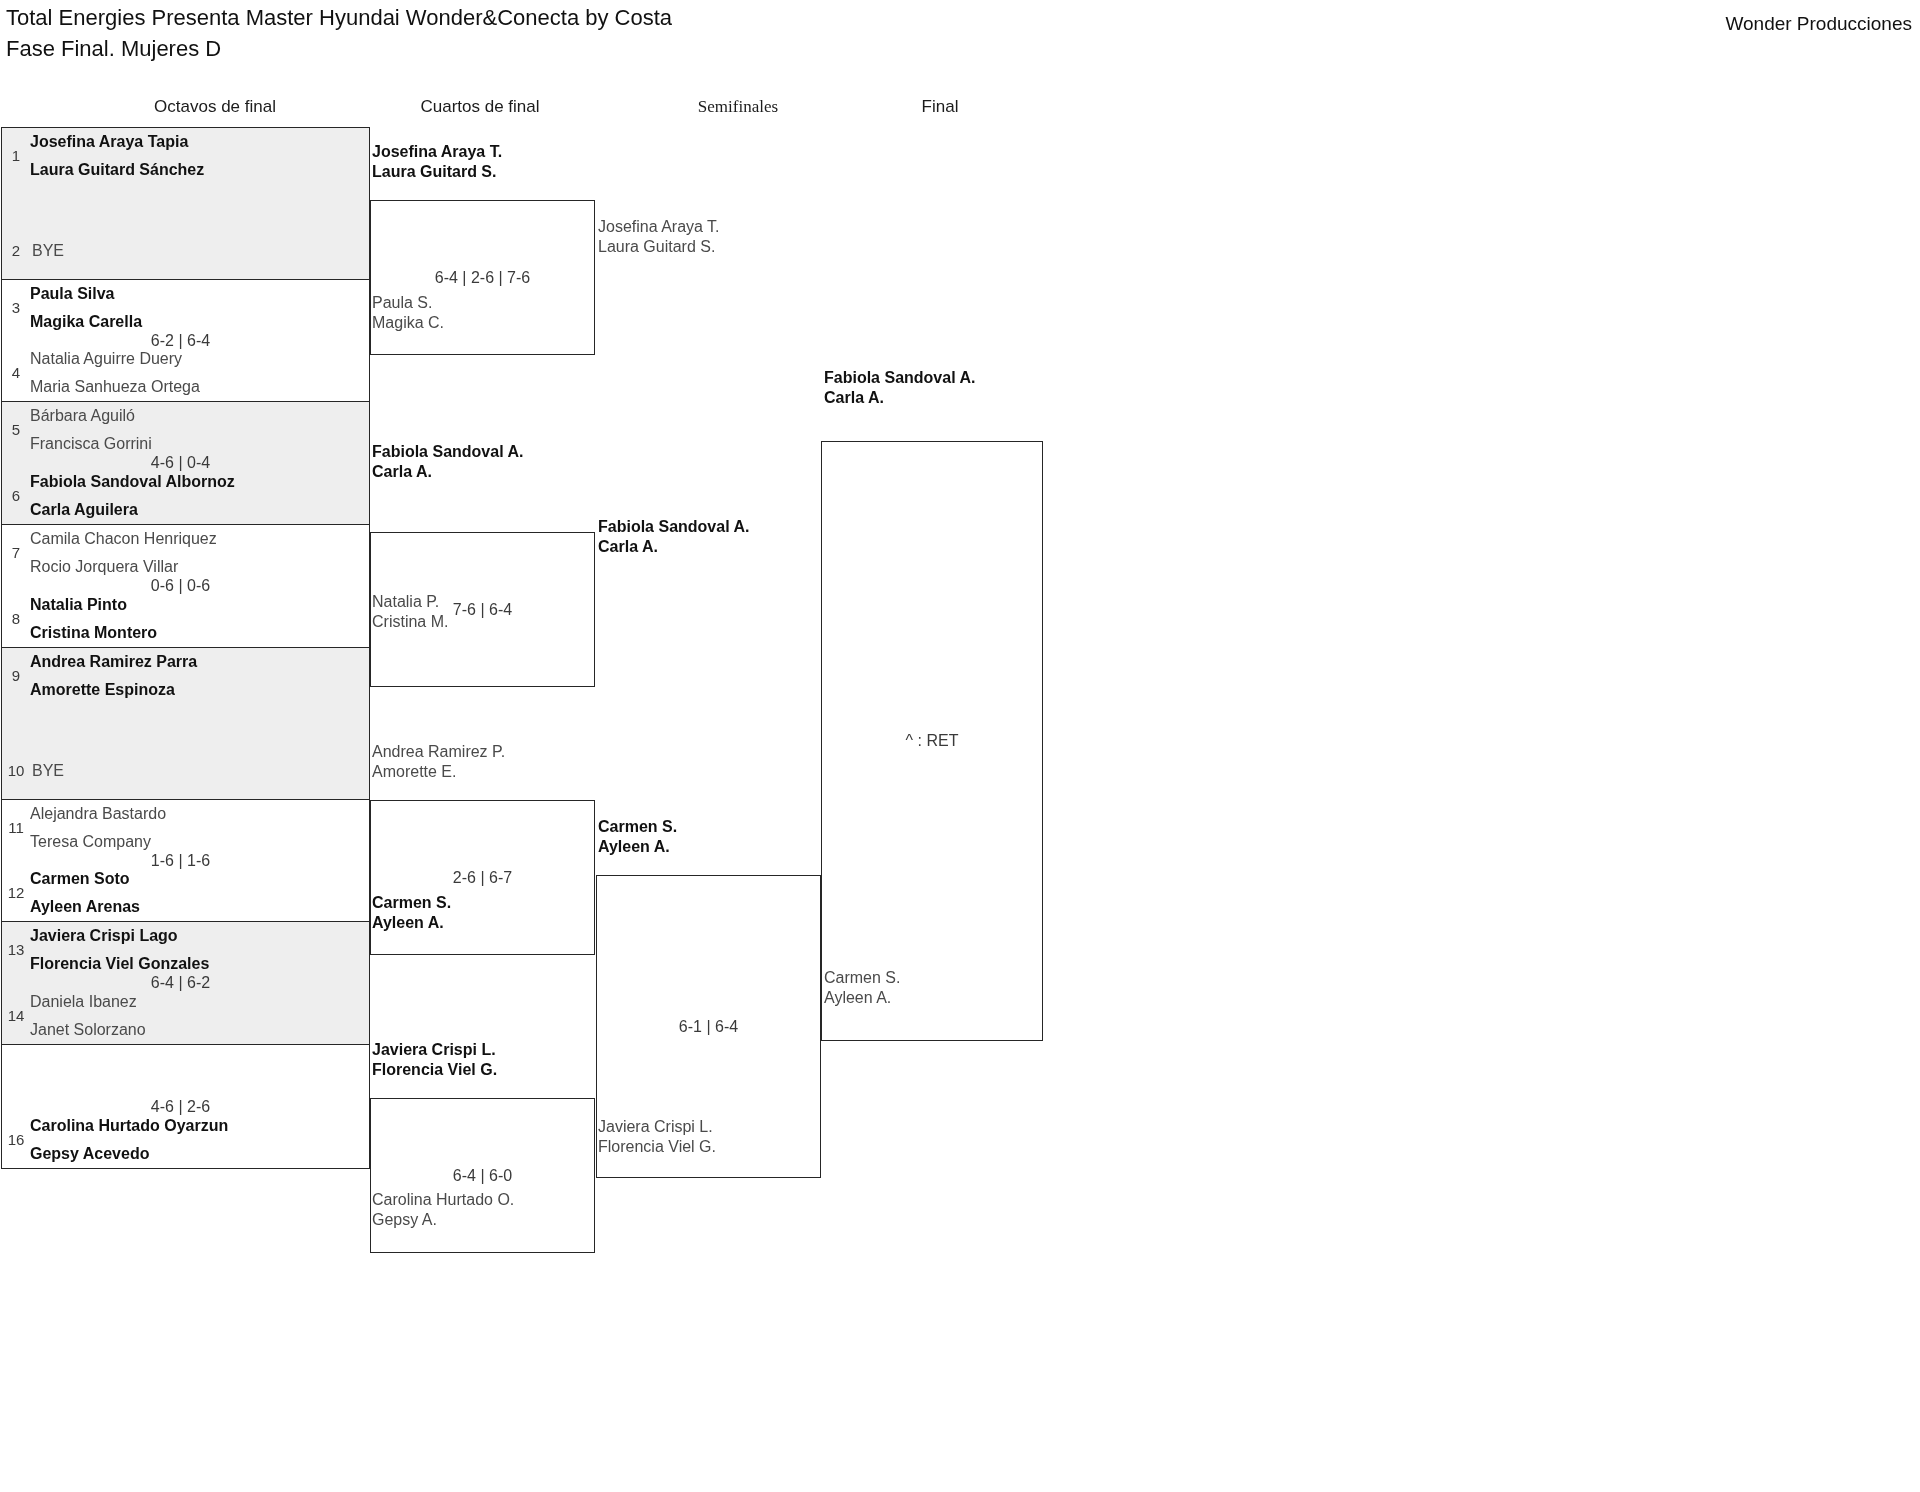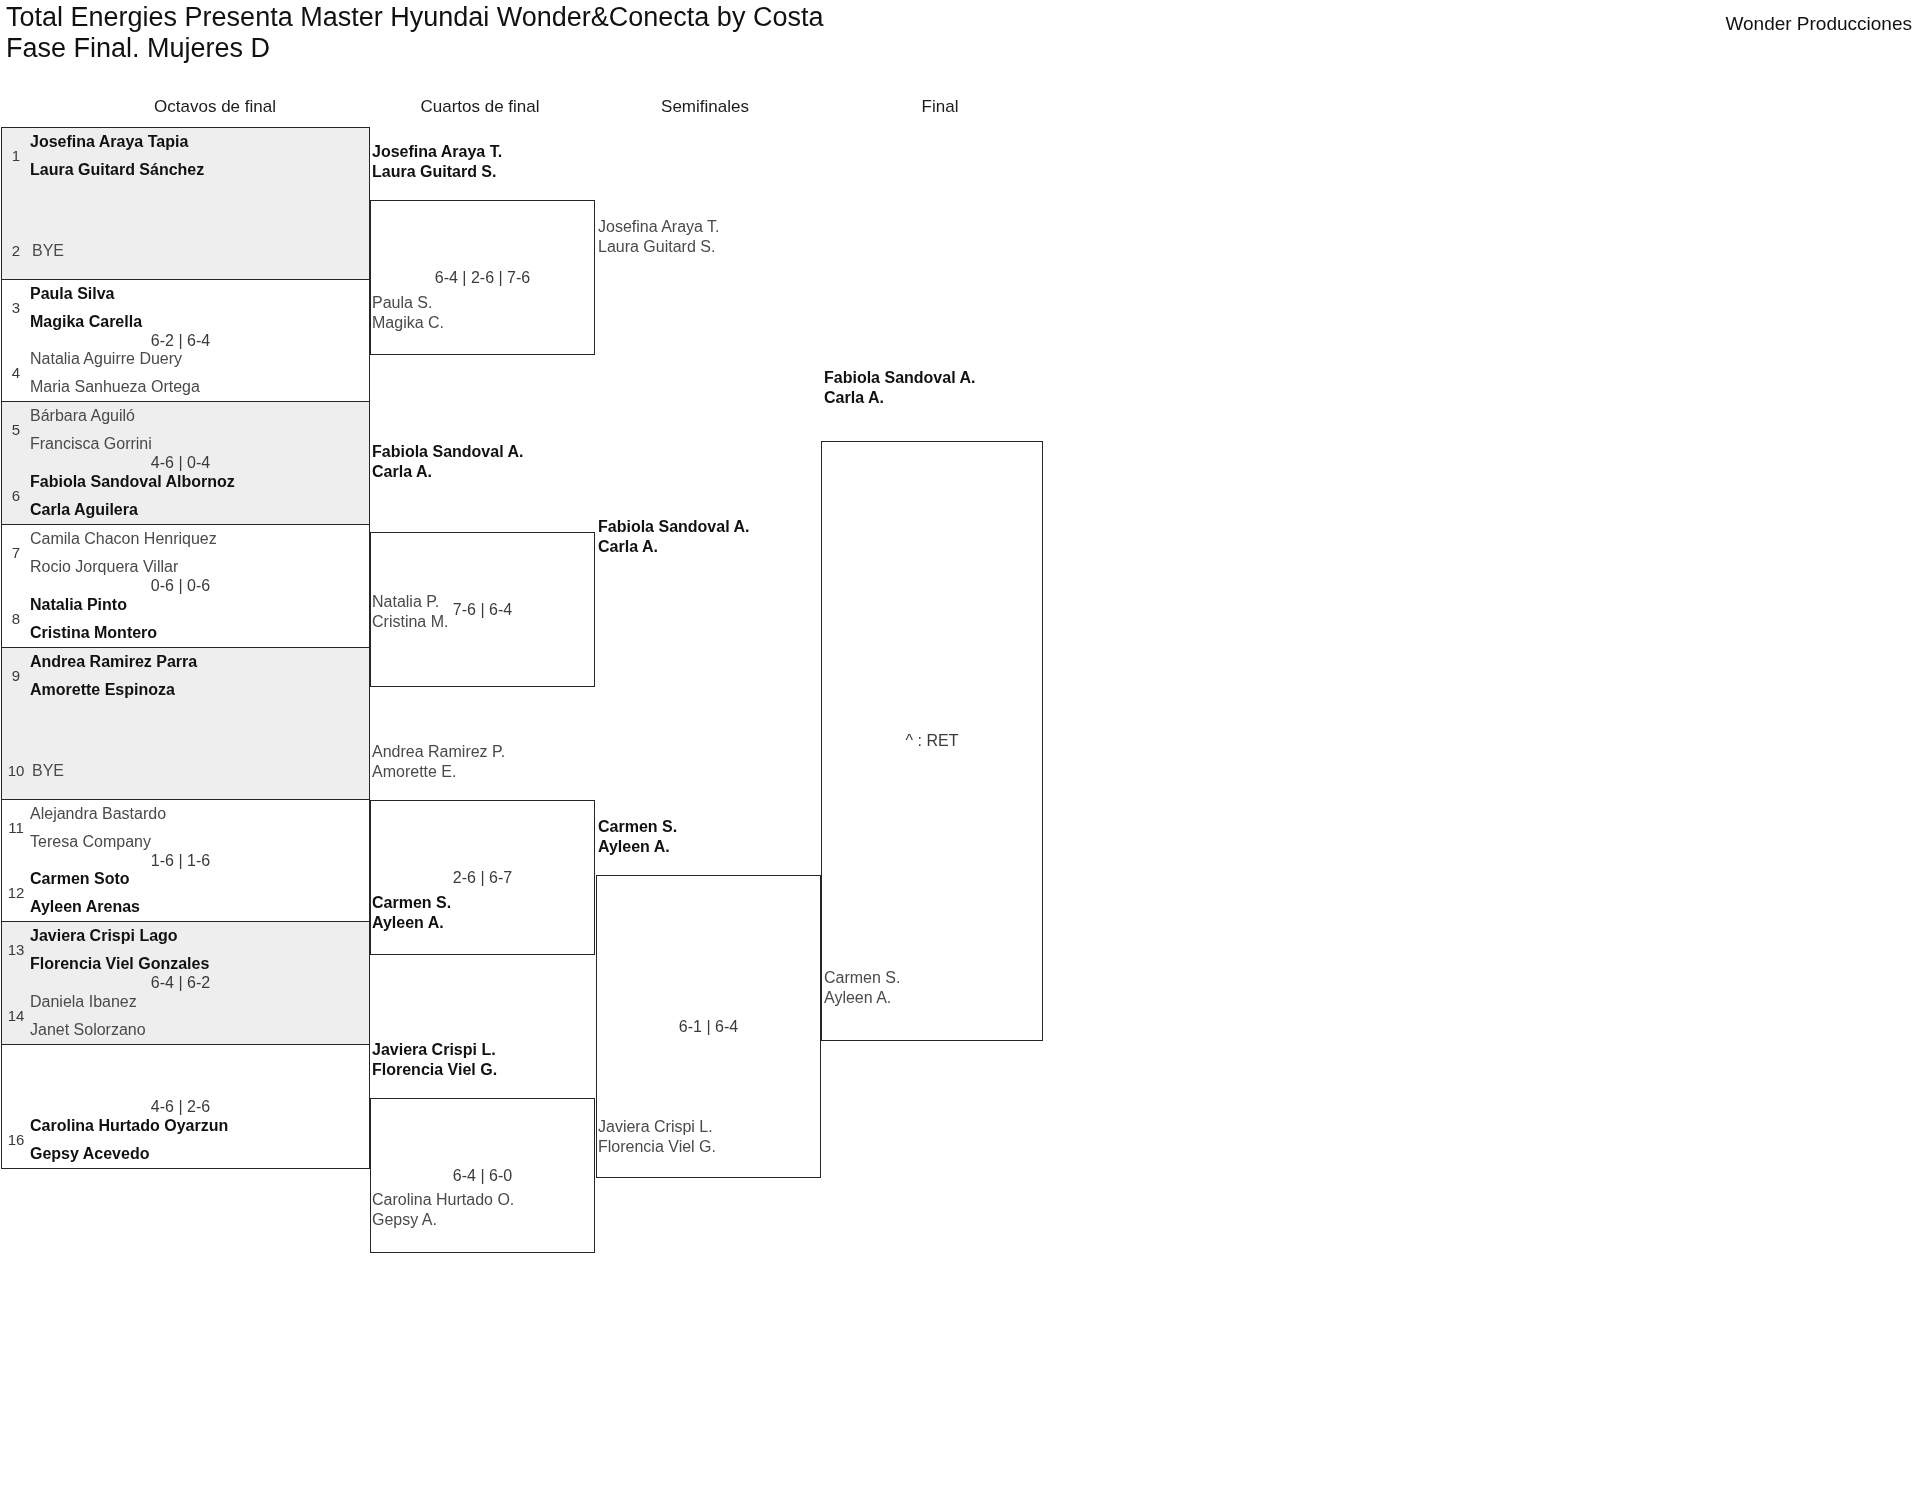--- a/index.html
+++ b/index.html
@@ -20,21 +20,21 @@
     overflow: hidden;
     background: #ffffff;
   }
 
   
   .title {
     position: absolute;
     left: 6px;
     top: 2px;
     width: 1000px;
-    font-size: 27px;
+    font-size: 22px;
     line-height: 31px;
     font-weight: 400;
     color: #111111;
     white-space: pre-line;
   }
   .org {
     position: absolute;
     right: 8px;
     top: 12px;
     font-size: 19px;
@@ -155,21 +155,21 @@
 <body>
 
 <div id="page">
 
   <div class="title">Total Energies Presenta Master Hyundai Wonder&amp;Conecta by Costa
 Fase Final. Mujeres D</div>
   <div class="org">Wonder Producciones</div>
 
   <div class="round-header" style="left:60px;width:310px;">Octavos de final</div>
   <div class="round-header" style="left:330px;width:300px;">Cuartos de final</div>
-  <div class="round-header" style="left:555px;width:300px;">Semifinales</div>
+  <div class="round-header" style="left:588px;width:300px;font-family:Liberation Serif, serif;">Semifinales</div>
   <div class="round-header" style="left:790px;width:300px;">Final</div>
 
   <div class="r1">
 
     <div class="r1-match shade" style="height:152px;">
       <div class="slot top">
         <span class="seed">1</span>
         <span class="names winner">Josefina Araya Tapia
 Laura Guitard Sánchez</span>
       </div>

